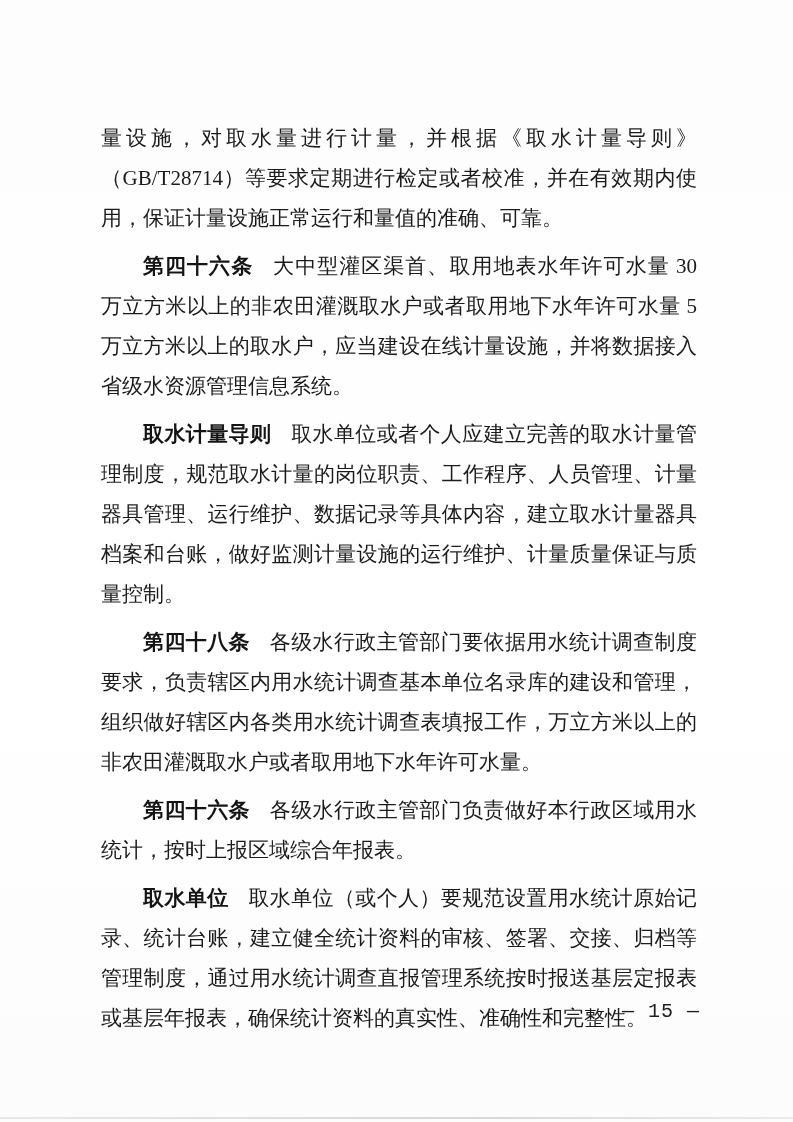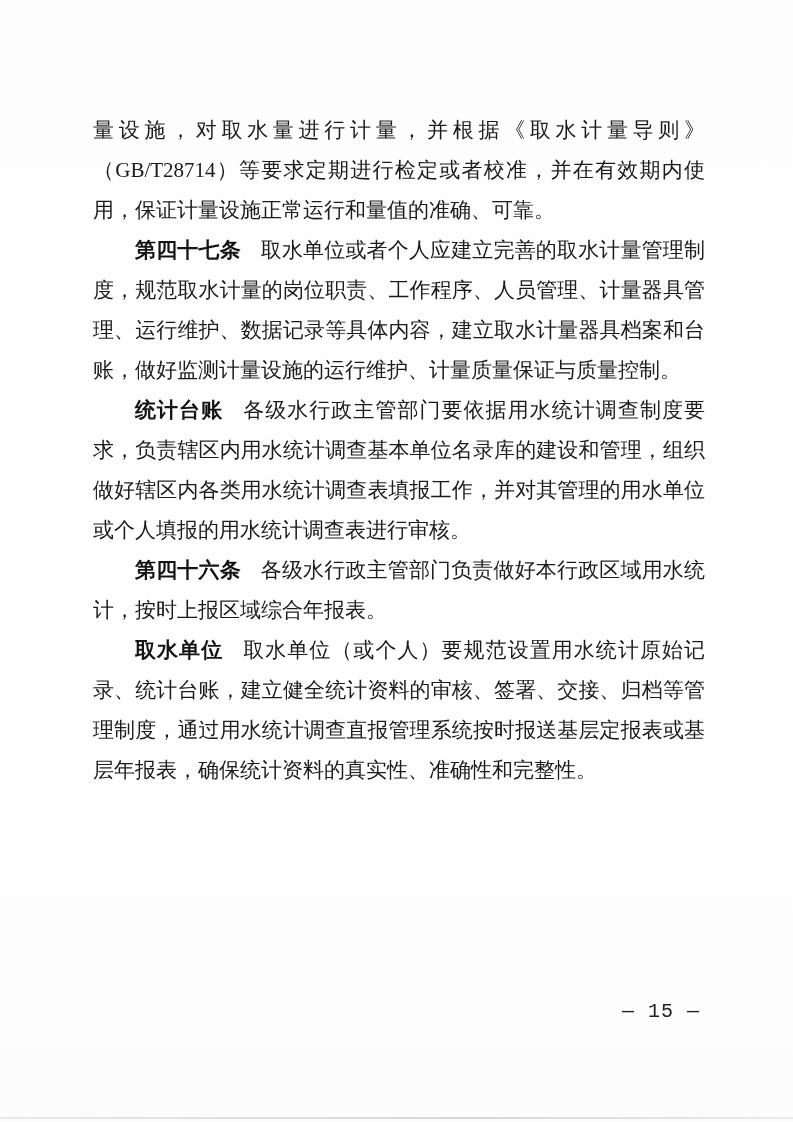--- a/index.html
+++ b/index.html
@@ -24,21 +24,21 @@
     top: 110px;
     width: 612px;
     font-family: "Liberation Serif", "DejaVu Serif", serif;
     font-size: 21px;
     line-height: 40px;
     color: #1b1b1b;
     text-align: justify;
     text-justify: inter-ideograph;
   }
   .para {
-    margin: 0;
+    margin: 8px;
   }
   .para.indent {
     text-indent: 2em;
   }
   .lead {
     font-family: "Liberation Sans", "DejaVu Sans", sans-serif;
     font-weight: 700;
     color: #141414;
     padding-right: 0.95em;
   }
@@ -64,24 +64,25 @@
 </style>
 </head>
 <body>
 
 <div class="scan-page">
 
   <div class="page-text">
 
     <p class="para"><span>量设施，对取水量进行计量，并根据《取水计量导则》（GB/T28714）等要求定期进行检定或者校准，并在有效期内使用，保证计量设施正常运行和量值的准确、可靠。</span></p>
 
+    <p class="para indent"><span class="lead">第四十六条</span><span>大中型灌区渠首、取用地表水年许可水量 30 万立方米以上的非农田灌溉取水户或者取用地下水年许可水量 5 万立方米以上的取水户，应当建设在线计量设施，并将数据接入省级水资源管理信息系统。</span></p>
 
-    <p class="para indent"><span class="lead">第四十七条</span><span>取水单位或者个人应建立完善的取水计量管理制度，规范取水计量的岗位职责、工作程序、人员管理、计量器具管理、运行维护、数据记录等具体内容，建立取水计量器具档案和台账，做好监测计量设施的运行维护、计量质量保证与质量控制。</span></p>
+    <p class="para indent"><span class="lead">取水计量导则</span><span>取水单位或者个人应建立完善的取水计量管理制度，规范取水计量的岗位职责、工作程序、人员管理、计量器具管理、运行维护、数据记录等具体内容，建立取水计量器具档案和台账，做好监测计量设施的运行维护、计量质量保证与质量控制。</span></p>
 
-    <p class="para indent"><span class="lead">统计台账</span><span>各级水行政主管部门要依据用水统计调查制度要求，负责辖区内用水统计调查基本单位名录库的建设和管理，组织做好辖区内各类用水统计调查表填报工作，并对其管理的用水单位或个人填报的用水统计调查表进行审核。</span></p>
+    <p class="para indent"><span class="lead">第四十八条</span><span>各级水行政主管部门要依据用水统计调查制度要求，负责辖区内用水统计调查基本单位名录库的建设和管理，组织做好辖区内各类用水统计调查表填报工作，万立方米以上的非农田灌溉取水户或者取用地下水年许可水量。</span></p>
 
     <p class="para indent"><span class="lead">第四十六条</span><span>各级水行政主管部门负责做好本行政区域用水统计，按时上报区域综合年报表。</span></p>
 
     <p class="para indent"><span class="lead">取水单位</span><span>取水单位（或个人）要规范设置用水统计原始记录、统计台账，建立健全统计资料的审核、签署、交接、归档等管理制度，通过用水统计调查直报管理系统按时报送基层定报表或基层年报表，确保统计资料的真实性、准确性和完整性。</span></p>
 
   </div>
 
   <div class="page-number">— 15 —</div>
 
   <div class="bottom-edge"></div>

